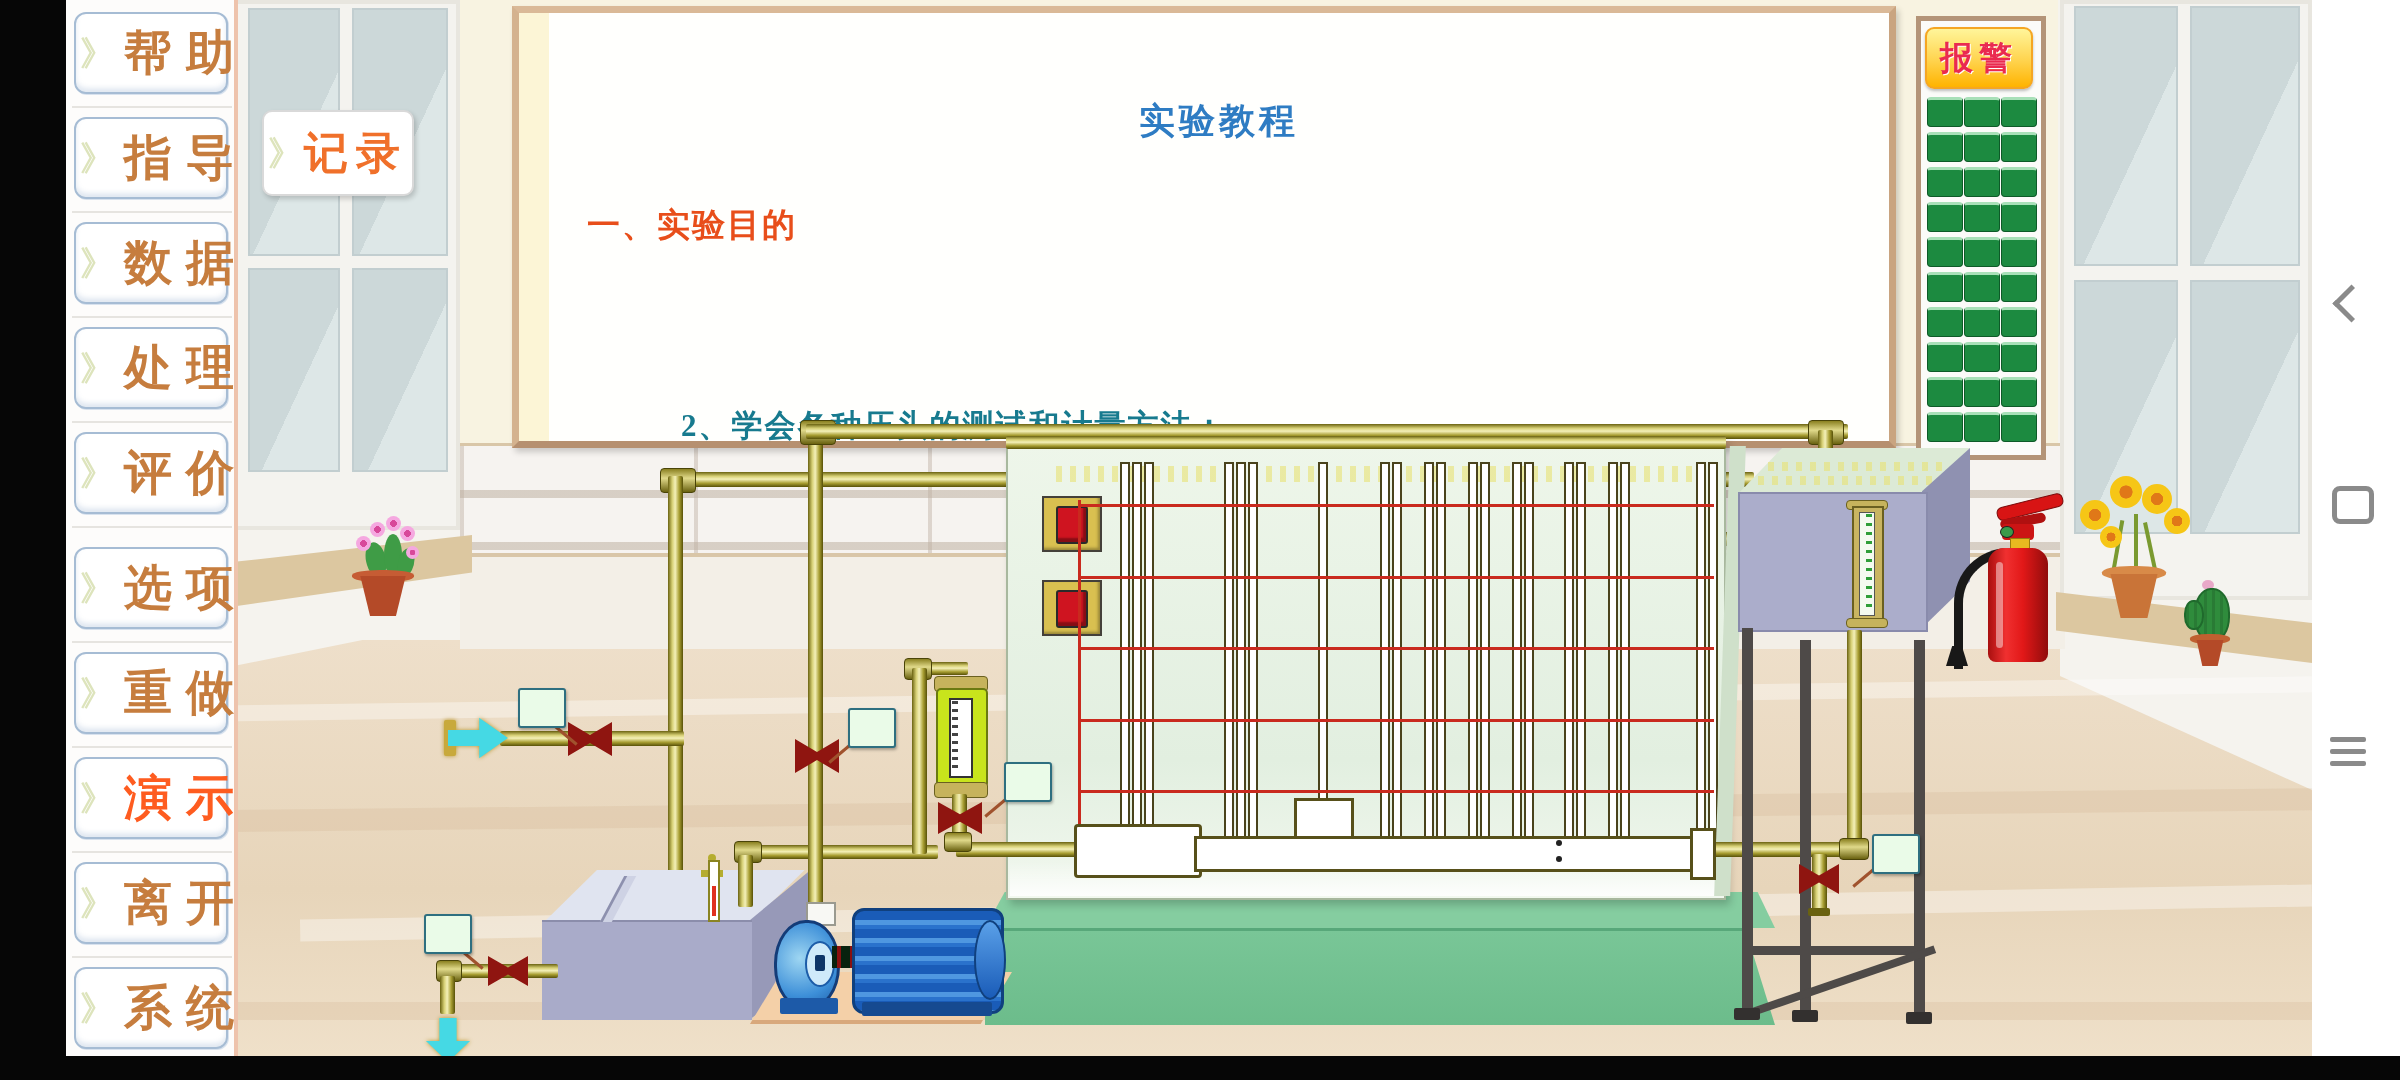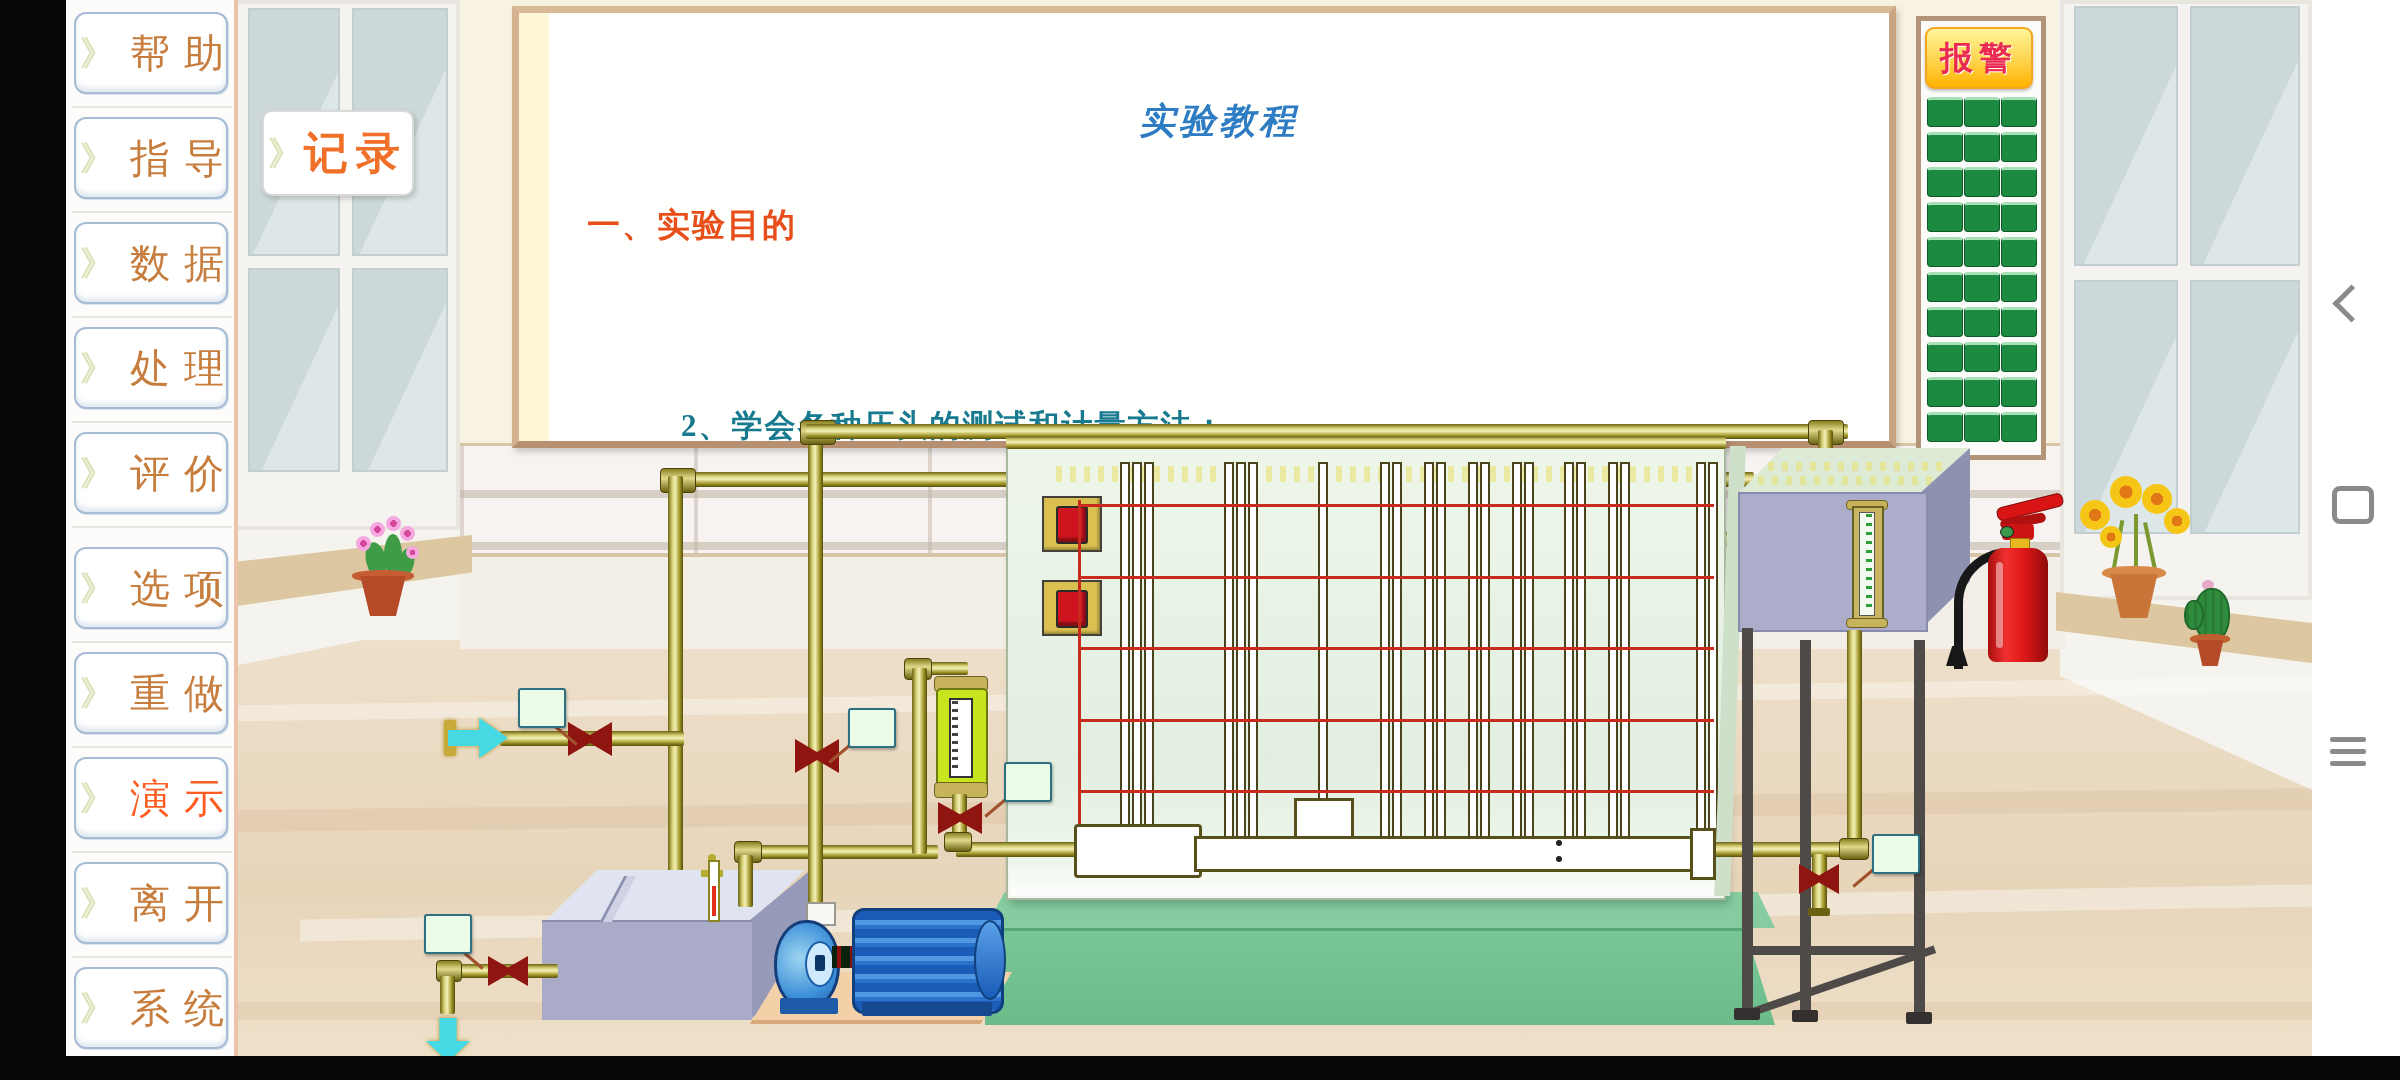--- a/index.html
+++ b/index.html
@@ -24,21 +24,21 @@
   .streak-dark{background:rgba(205,172,136,.22);}
   .sill{background:#dcc7a0;}
   .winframe{background:#f4f3ef;box-shadow:inset 0 0 0 4px #e8e6df;}
   .pane{background:linear-gradient(115deg,#ccd8d9 58%,#dde7e7 58%);border:2px solid #c2ced0;}
   
   .sidebar{background:#fdfcfb;border-right:4px solid #eec3ac;}
   .sbtn{position:absolute;left:8px;width:150px;height:78px;background:#fff;border:2px solid #a6bcd4;border-radius:12px;
     box-shadow:inset 0 -4px 5px rgba(120,150,190,.22),1px 1px 0 #d8e2ee;display:flex;align-items:center;cursor:pointer;}
   .sbtn:after{content:"";position:absolute;left:-4px;right:-6px;bottom:-16px;height:2px;background:#e6e4e0;}
   .chev{font-size:34px;font-weight:bold;color:#dde4bc;margin-left:4px;line-height:1;}
-  .slabel{font-size:40px;font-weight:normal;color:#c67d3e;letter-spacing:14px;margin-left:16px;white-space:nowrap;}
+  .slabel{font-size:48px;font-weight:bold;color:#c67d3e;letter-spacing:14px;margin-left:10px;white-space:nowrap;}
   .hot .slabel{color:#fe5c20;}
   .recbtn{background:#fff;border:2px solid #d9d9d9;border-radius:10px;box-shadow:2px 3px 5px rgba(0,0,0,.18);
     display:flex;align-items:center;cursor:pointer;}
   .reclabel{font-size:44px;font-weight:bold;color:#f0702a;letter-spacing:8px;margin-left:2px;white-space:nowrap;}
   
   .board{background:#fffffd;border:7px solid #c9a480;border-top-color:#dab997;border-left-color:#d4b28e;border-bottom-color:#b69070;box-shadow:3px 4px 6px rgba(0,0,0,.18);}
   .board-strip{background:#fcf5d6;}
   .wb-title{font-family:"Liberation Serif",serif;font-size:42px;font-weight:bold;color:#ff7300;letter-spacing:3px;text-shadow:1px 1px 0 #ffd9a8;}
   .wb-sub{font-family:"Liberation Serif",serif;font-size:36px;font-weight:bold;color:#2e7cc3;letter-spacing:4px;}
   .wb-head{font-family:"Liberation Serif",serif;font-size:33px;font-weight:bold;color:#e84e1a;letter-spacing:2px;}
@@ -128,21 +128,21 @@
   <div class="abs winframe" style="left:2060px;top:0;width:252px;height:600px;">
     <div class="abs pane" style="left:14px;top:6px;width:100px;height:256px;"></div>
     <div class="abs pane" style="left:130px;top:6px;width:106px;height:256px;"></div>
     <div class="abs pane" style="left:14px;top:280px;width:100px;height:250px;"></div>
     <div class="abs pane" style="left:130px;top:280px;width:106px;height:250px;"></div>
   </div>
   <div class="abs sill" style="left:2056px;top:592px;width:256px;height:74px;clip-path:polygon(0 0,100% 42%,100% 96%,0 52%);"></div>
 
   <div class="abs board" style="left:512px;top:6px;width:1370px;height:428px;">
     <div class="abs board-strip" style="left:0;top:0;width:30px;height:428px;"></div>
-    <div class="abs wb-sub" style="left:30px;top:84px;width:1340px;text-align:center;font-style:italic;">实验教程</div>
+    <div class="abs wb-sub" style="left:30px;top:84px;width:1340px;text-align:center;">实验教程</div>
     <div class="abs wb-head" style="left:68px;top:190px;">一、实验目的</div>
     <div class="abs wb-line" style="left:162px;top:392px;">2、学会各种压头的测试和计量方法；</div>
   </div>
 
   <div class="abs alarm" style="left:1916px;top:16px;width:120px;height:434px;">
     <div class="abs alarmbtn" style="left:4px;top:6px;width:104px;height:58px;">
       <span class="alarmlabel">报警</span>
     </div>
     <div class="abs" style="left:0;top:0;width:120px;height:434px;">
         <div class="gbtn" style="left: 6px; top: 76px;"></div>

